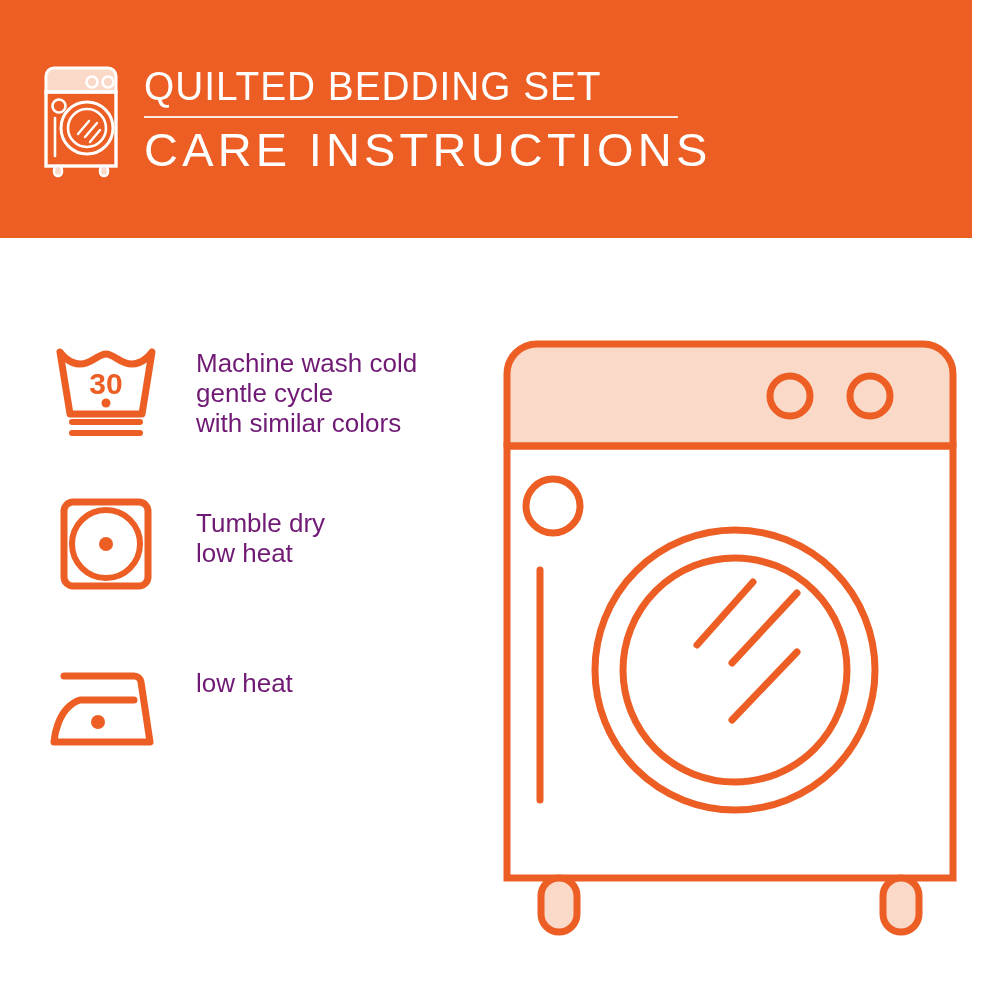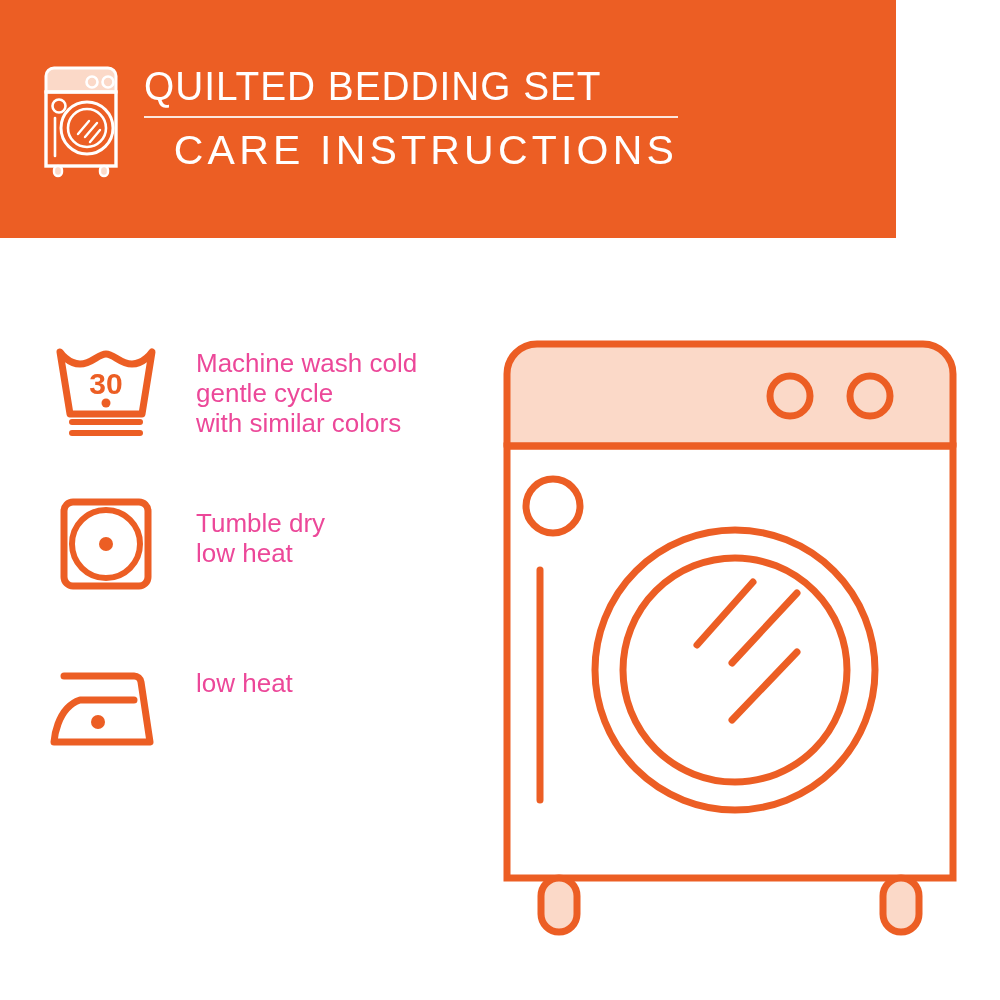--- a/index.html
+++ b/index.html
@@ -13,21 +13,21 @@
     font-family: "Liberation Sans", sans-serif;
     overflow: hidden;
     position: relative;
   }
 
   
   #header-band {
     position: absolute;
     left: 0;
     top: 0;
-    width: 896px;
+    width: 972px;
     height: 238px;
     background: #ec5e24;
   }
   #header-inner {
     position: absolute;
     left: 40px;
     top: 62px;
     display: flex;
     align-items: flex-start;
   }
@@ -56,27 +56,26 @@
     transform-origin: left center;
   }
   #title-divider {
     height: 2px;
     background: rgba(255,255,255,0.85);
     margin: 8px 0 9px 0;
     width: 534px;
   }
   #section-title {
     color: #ffffff;
-    font-size: 41px;
+    font-size: 47px;
     line-height: 46px;
     letter-spacing: 4.2px;
     font-weight: 400;
     white-space: nowrap;
     font-family: "Liberation Sans", sans-serif;
-    text-align: right;
   }
 
   
   #care-list {
     position: absolute;
     left: 46px;
     top: 330px;
     width: 440px;
   }
   .care-row {
@@ -87,21 +86,21 @@
   .care-symbol {
     width: 120px;
     height: 112px;
     flex: 0 0 auto;
     display: flex;
     align-items: center;
     justify-content: center;
   }
   .care-text {
     margin-left: 30px;
-    color: #ec4899;
+    color: #701a75;
     font-size: 26px;
     line-height: 30px;
     font-weight: 400;
     padding-top: 18px;
     font-family: "Liberation Sans", sans-serif;
   }
   .care-text .line {
     display: block;
     white-space: nowrap;
   }

